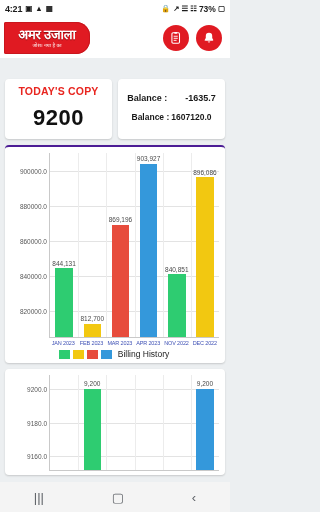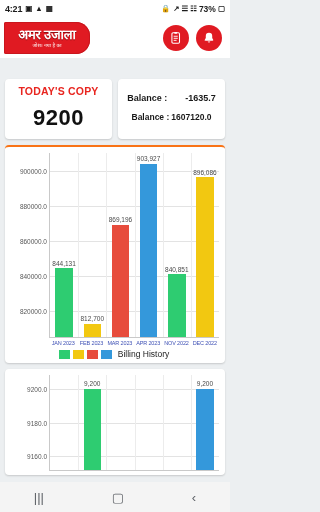--- a/index.html
+++ b/index.html
@@ -121,21 +121,21 @@
 
   
   .panel {
     background: #ffffff;
     border-radius: 4px;
     box-shadow: 0 1px 2px rgba(0,0,0,.16);
     margin: 6px 5px 0 5px;
     padding: 6px 4px 4px 2px;
     position: relative;
   }
-  .panel.top { border-top: 2px solid #f97316; }
+  .panel.top { border-top: 2px solid #4c1d95; }
 
   .chart {
     position: relative;
     width: 100%;
   }
   .plot {
     position: relative;
     margin-left: 42px;
     margin-right: 2px;
     border-left: 1px solid #c9c9c9;

